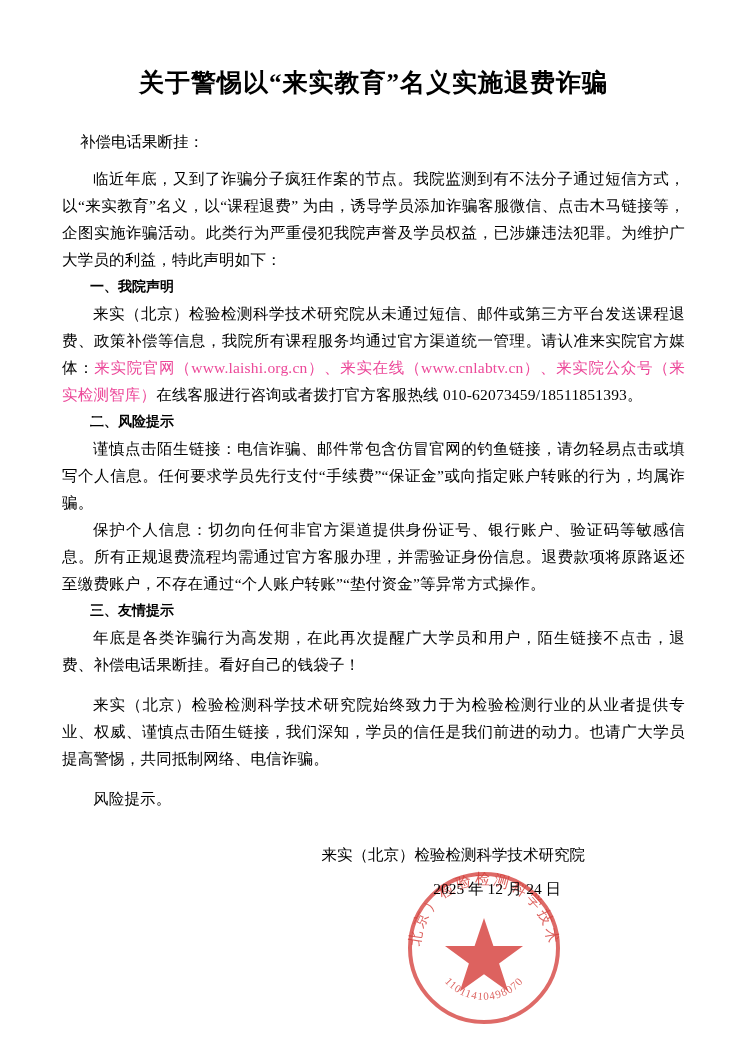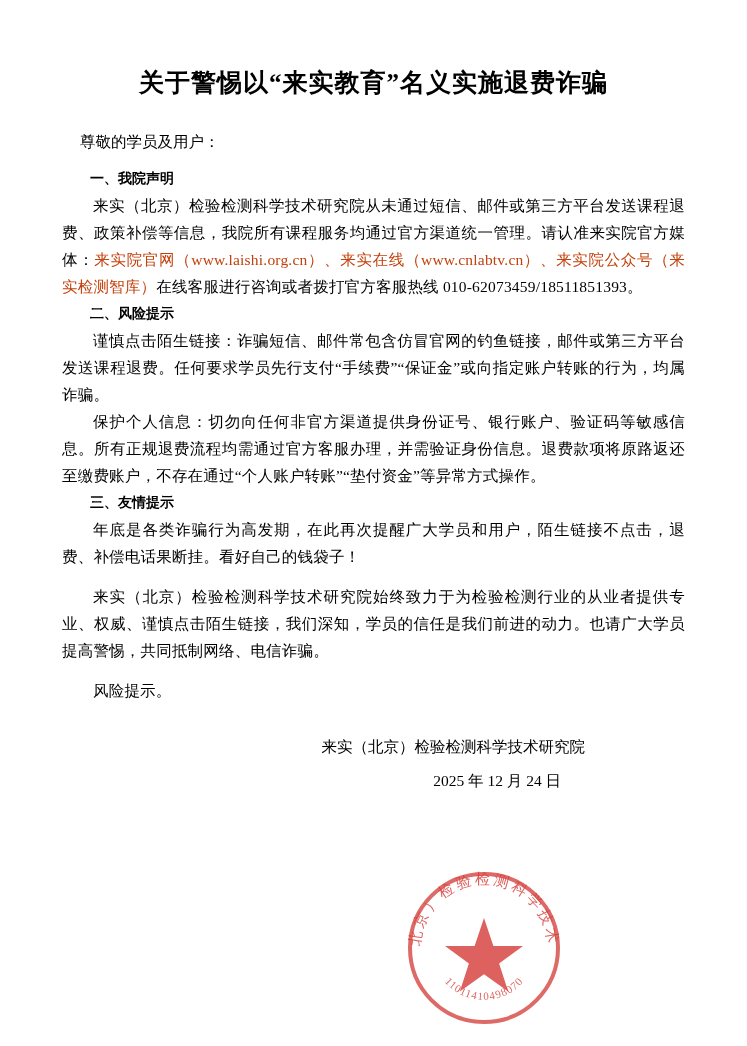--- a/index.html
+++ b/index.html
@@ -57,21 +57,21 @@
     font-size: 14px;
     line-height: 27px;
     margin: 0;
     font-weight: bold;
     text-indent: 2em;
   }
   p.gap {
     margin-top: 13px;
   }
   .link {
-    color: #c2410c;
+    color: #ec4899;
     text-decoration: none;
     margin-top: 44px;
   }
   .sign-block {
     margin-top: 26px;
     text-align: right;
     padding-right: 100px;
     font-size: 15.5px;
     line-height: 34px;
     position: relative;
@@ -98,32 +98,33 @@
 </style>
 </head>
 <body>
 
 <div class="page">
 
   <h1 class="doc-title">
     <span>关于警惕以“来实教育”名义实施退费诈骗</span>
   </h1>
 
-  <div class="salutation">尊敬的学员及用户：</div>
+  <div class="salutation">补偿电话果断挂：</div>
 
   <div class="body-block">
 
+    <p class="para">临近年底，又到了诈骗分子疯狂作案的节点。我院监测到有不法分子通过短信方式，以“来实教育”名义，以“课程退费” 为由，诱导学员添加诈骗客服微信、点击木马链接等，企图实施诈骗活动。此类行为严重侵犯我院声誉及学员权益，已涉嫌违法犯罪。为维护广大学员的利益，特此声明如下：</p>
 
     <p class="heading">一、我院声明</p>
 
     <p class="para"><span>来实（北京）检验检测科学技术研究院从未通过短信、邮件或第三方平台发送课程退费、政策补偿等信息，我院所有课程服务均通过官方渠道统一管理。请认准来实院官方媒体：</span><a class="link" href="#">来实院官网（www.laishi.org.cn）</a><a class="link" href="#">、来实在线（www.cnlabtv.cn）、来实院公众号（来实检测智库）</a><span>在线客服进行咨询或者拨打官方客服热线 010-62073459/18511851393。</span></p>
 
     <p class="heading">二、风险提示</p>
 
-    <p class="para">谨慎点击陌生链接：诈骗短信、邮件常包含仿冒官网的钓鱼链接，邮件或第三方平台发送课程退费。任何要求学员先行支付“手续费”“保证金”或向指定账户转账的行为，均属诈骗。</p>
+    <p class="para">谨慎点击陌生链接：电信诈骗、邮件常包含仿冒官网的钓鱼链接，请勿轻易点击或填写个人信息。任何要求学员先行支付“手续费”“保证金”或向指定账户转账的行为，均属诈骗。</p>
 
     <p class="para">保护个人信息：切勿向任何非官方渠道提供身份证号、银行账户、验证码等敏感信息。所有正规退费流程均需通过官方客服办理，并需验证身份信息。退费款项将原路返还至缴费账户，不存在通过“个人账户转账”“垫付资金”等异常方式操作。</p>
 
     <p class="heading">三、友情提示</p>
 
     <p class="para">年底是各类诈骗行为高发期，在此再次提醒广大学员和用户，陌生链接不点击，退费、补偿电话果断挂。看好自己的钱袋子！</p>
 
     <p class="para gap">来实（北京）检验检测科学技术研究院始终致力于为检验检测行业的从业者提供专业、权威、谨慎点击陌生链接，我们深知，学员的信任是我们前进的动力。也请广大学员提高警惕，共同抵制网络、电信诈骗。</p>
 
     <p class="para gap">风险提示。</p>

